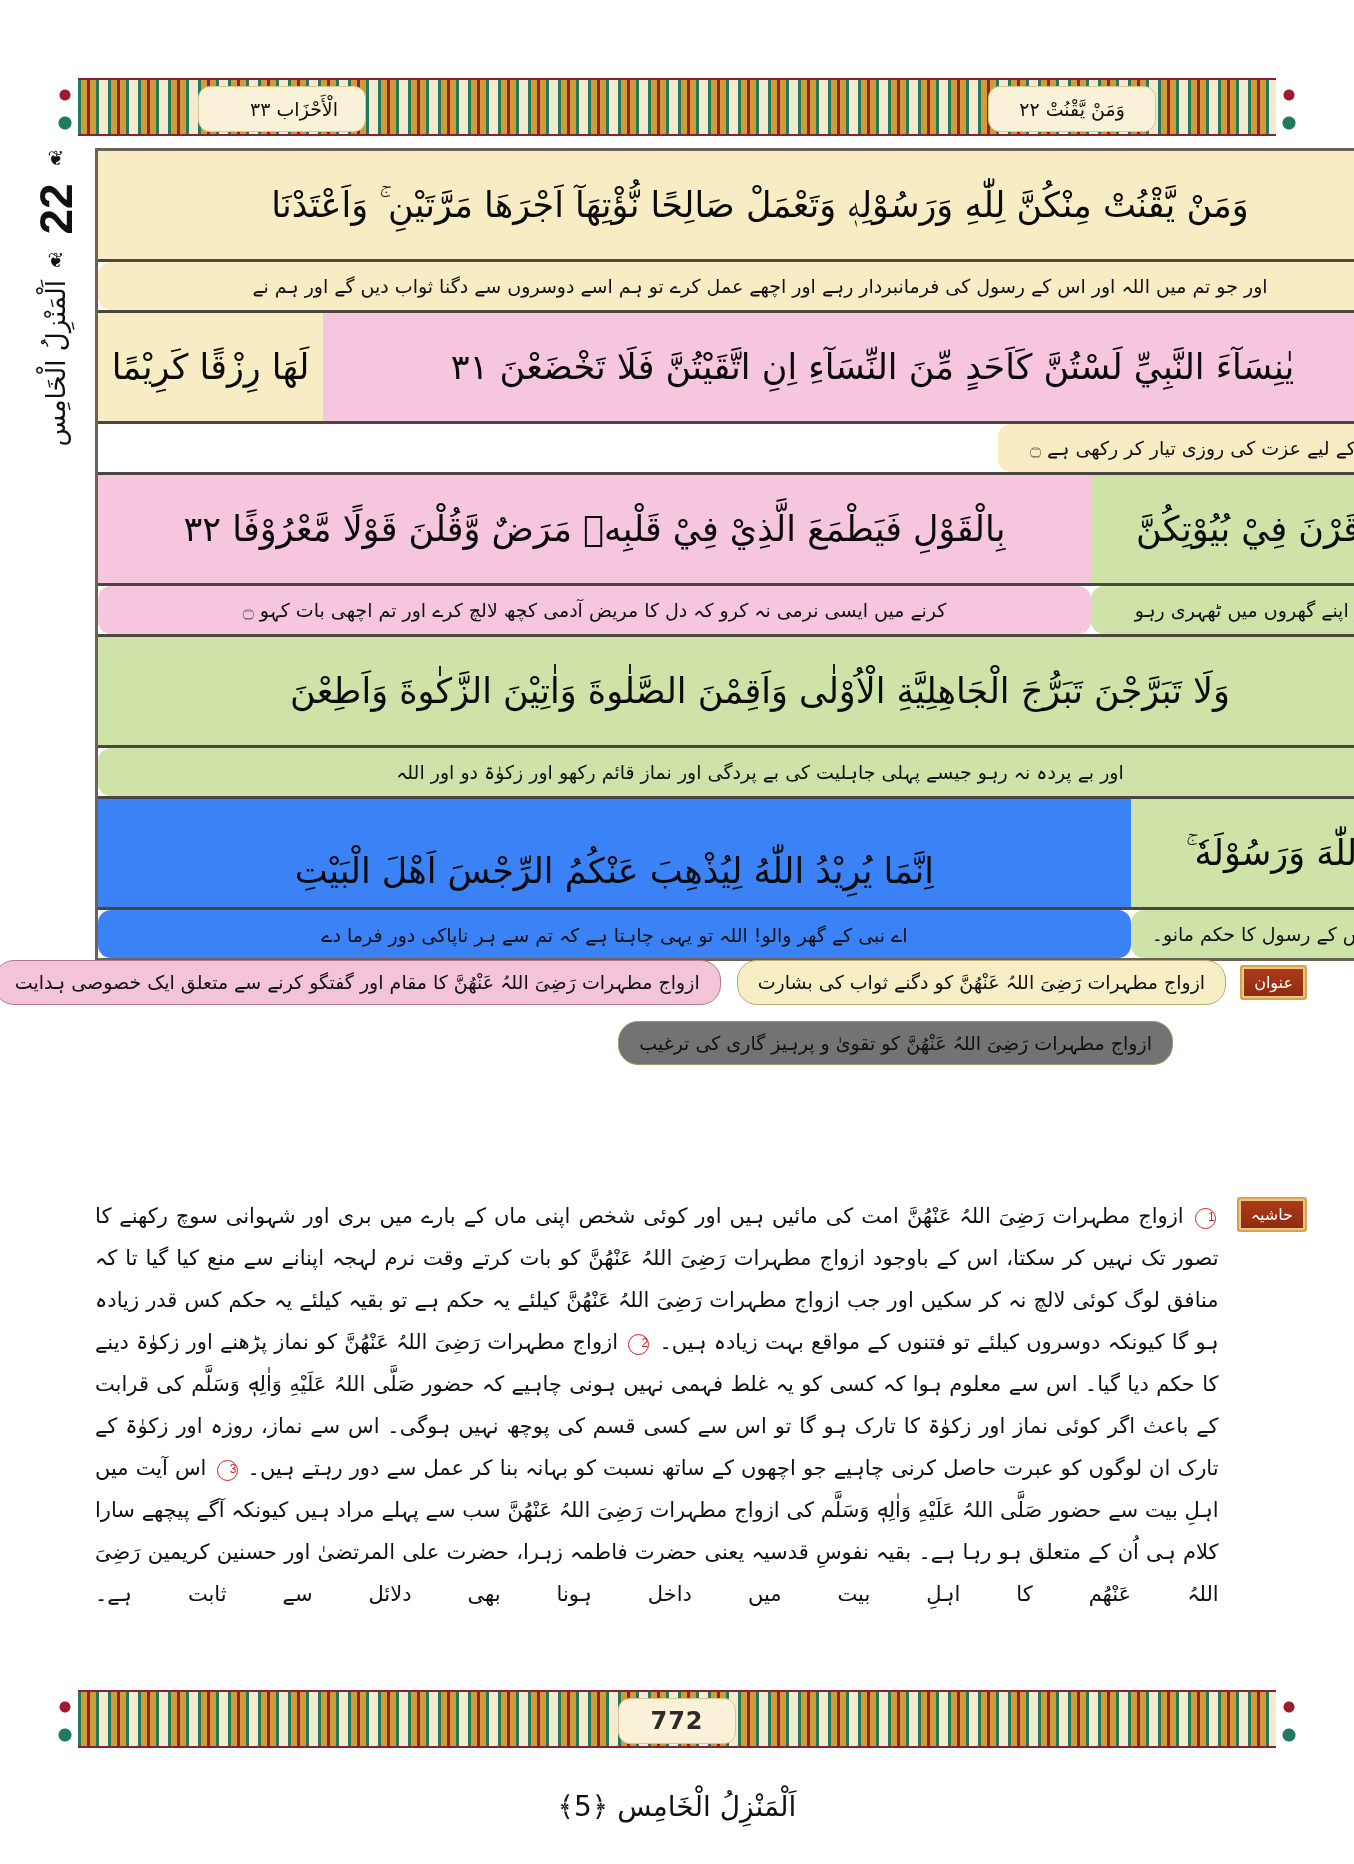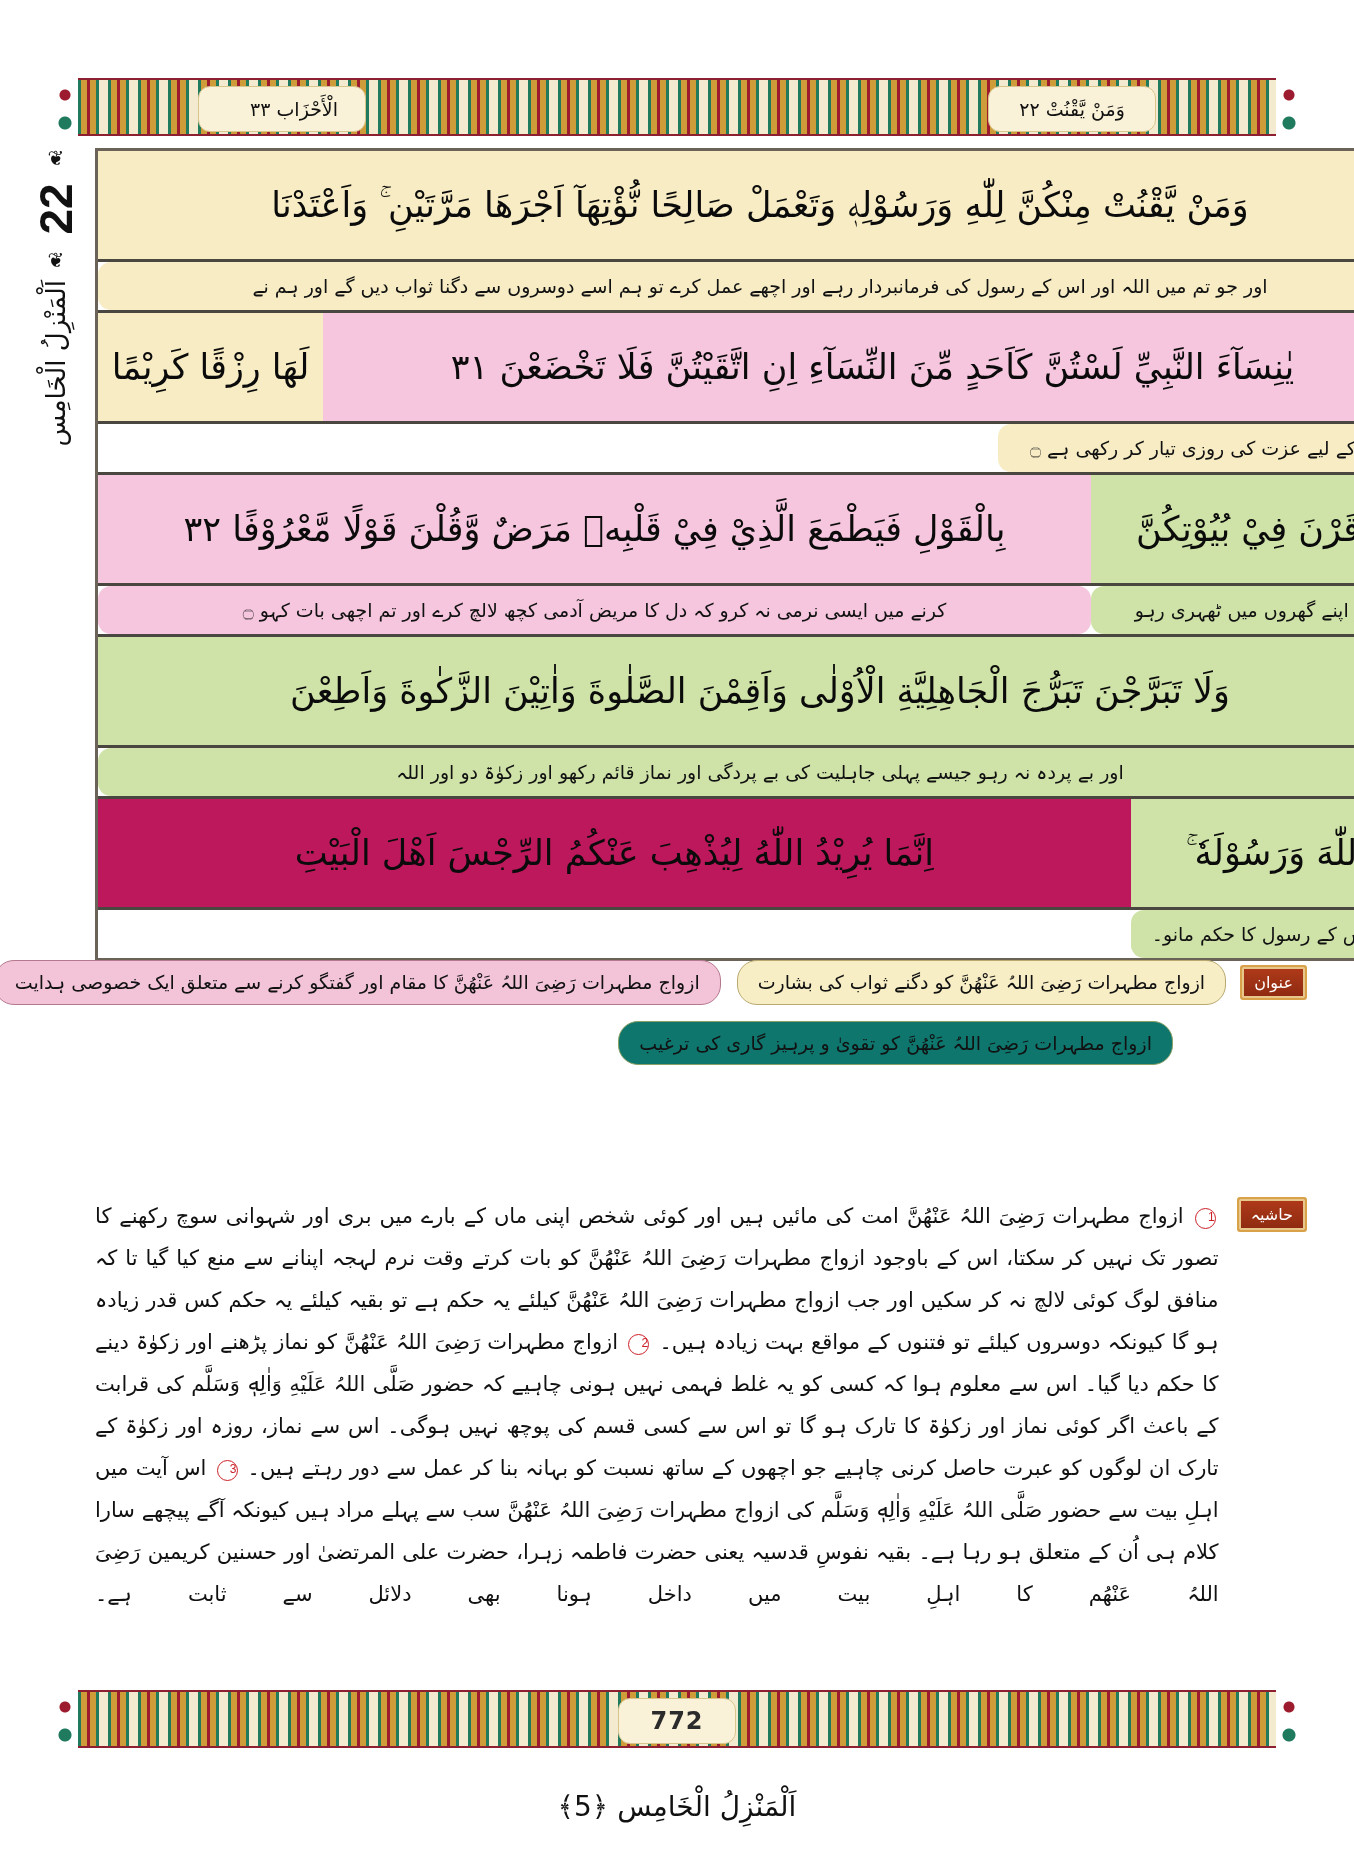--- a/index.html
+++ b/index.html
@@ -88,42 +88,42 @@
     font-size:19px;line-height:1.6;color:#111;direction:rtl;
     font-family:"DejaVu Sans","Liberation Sans",sans-serif;
     padding:8px 12px;white-space:nowrap;overflow:hidden;
     width:100%;text-align:center;
   }
   .urdu-row{height:48px;border-radius:13px;}
 
   .bg-cream{background:#f7ecc4;}
   .bg-pink{background:#f5c6dd;}
   .bg-green{background:#cfe3a8;}
-  .bg-lav{background:#be185d;}
+  .bg-lav{background:#3b82f6;align-items:flex-end;}
 
   .marker{
     display:inline-block;width:19px;height:19px;line-height:17px;
     border:1.5px solid #cc1f27;border-radius:50%;color:#cc1f27;
     font-size:12px;text-align:center;vertical-align:2px;margin:0 3px;
     font-family:"Liberation Sans",sans-serif;
   }
 
   
   .topics{position:absolute;left:95px;top:960px;width:1212px;}
   .topic-line{display:flex;direction:rtl;align-items:center;
               justify-content:flex-start;margin-bottom:16px;}
   .pill{
     border-radius:20px;border:1.5px solid #8d8d8d;
     padding:7px 20px;font-size:19px;direction:rtl;color:#111;
     font-family:"DejaVu Sans","Liberation Sans",sans-serif;
     white-space:nowrap;line-height:1.5;
   }
   .pill.cream{background:#f8eec6;border-color:#b9a96f;}
   .pill.pink{background:#f3c3d8;border-color:#b4798f;}
-  .pill.green{background:#0f766e;border-color:#8aa165;}
+  .pill.green{background:#737373;border-color:#8aa165;}
   .pill.lav{background:#dbd8ea;border-color:#8a87a5;}
 
   .badge{
     display:inline-flex;align-items:center;justify-content:center;
     background:linear-gradient(#b03a1a,#8d2a10);
     border:2px solid #d9a24a;border-radius:3px;
     color:#fff;font-size:16px;padding:6px 12px;direction:rtl;
     margin-left:14px;box-shadow:0 0 0 2px #e8c88a inset;
     font-family:"DejaVu Sans","Liberation Sans",sans-serif;
     white-space:nowrap;
@@ -225,20 +225,23 @@
       <div class="seg arabic-row bg-green" style="width:22%">
         <div class="arabic">اللّٰهَ وَرَسُوْلَهٗ ۚ</div>
       </div>
       <div class="seg arabic-row bg-lav" style="width:78%">
         <div class="arabic">اِنَّمَا يُرِيْدُ اللّٰهُ لِيُذْهِبَ عَنْكُمُ الرِّجْسَ اَهْلَ الْبَيْتِ</div>
       </div>
     </div>
     <div class="row">
       <div class="seg urdu-row bg-green" style="width:22%">
         <div class="urdu">اور اس کے رسول کا حکم مانو۔</div>
+      </div>
+      <div class="seg urdu-row bg-lav" style="width:78%">
+        <div class="urdu">اے نبی کے گھر والو! اللہ تو یہی چاہتا ہے کہ تم سے ہر ناپاکی دور فرما دے</div>
       </div>
     </div>
 
   </div>
 
   <div class="topics">
 
     <div class="topic-line">
       <div class="badge">عنوان</div>
       <div class="pill cream">ازواج مطہرات رَضِیَ اللہُ عَنْهُنَّ کو دگنے ثواب کی بشارت</div>

